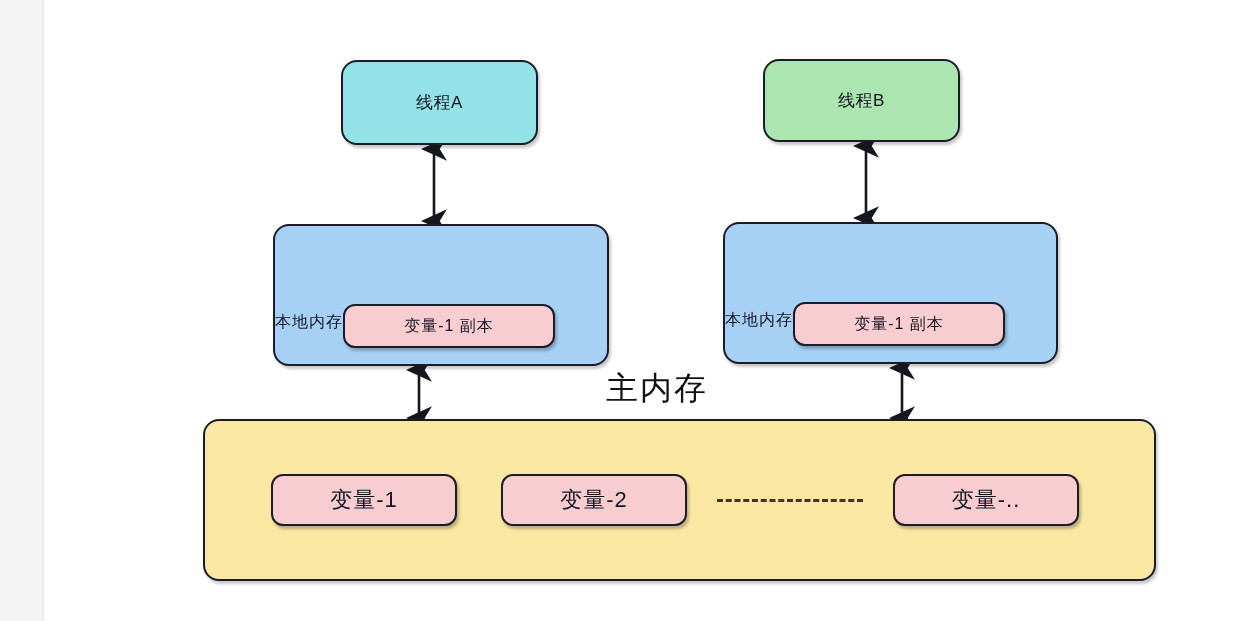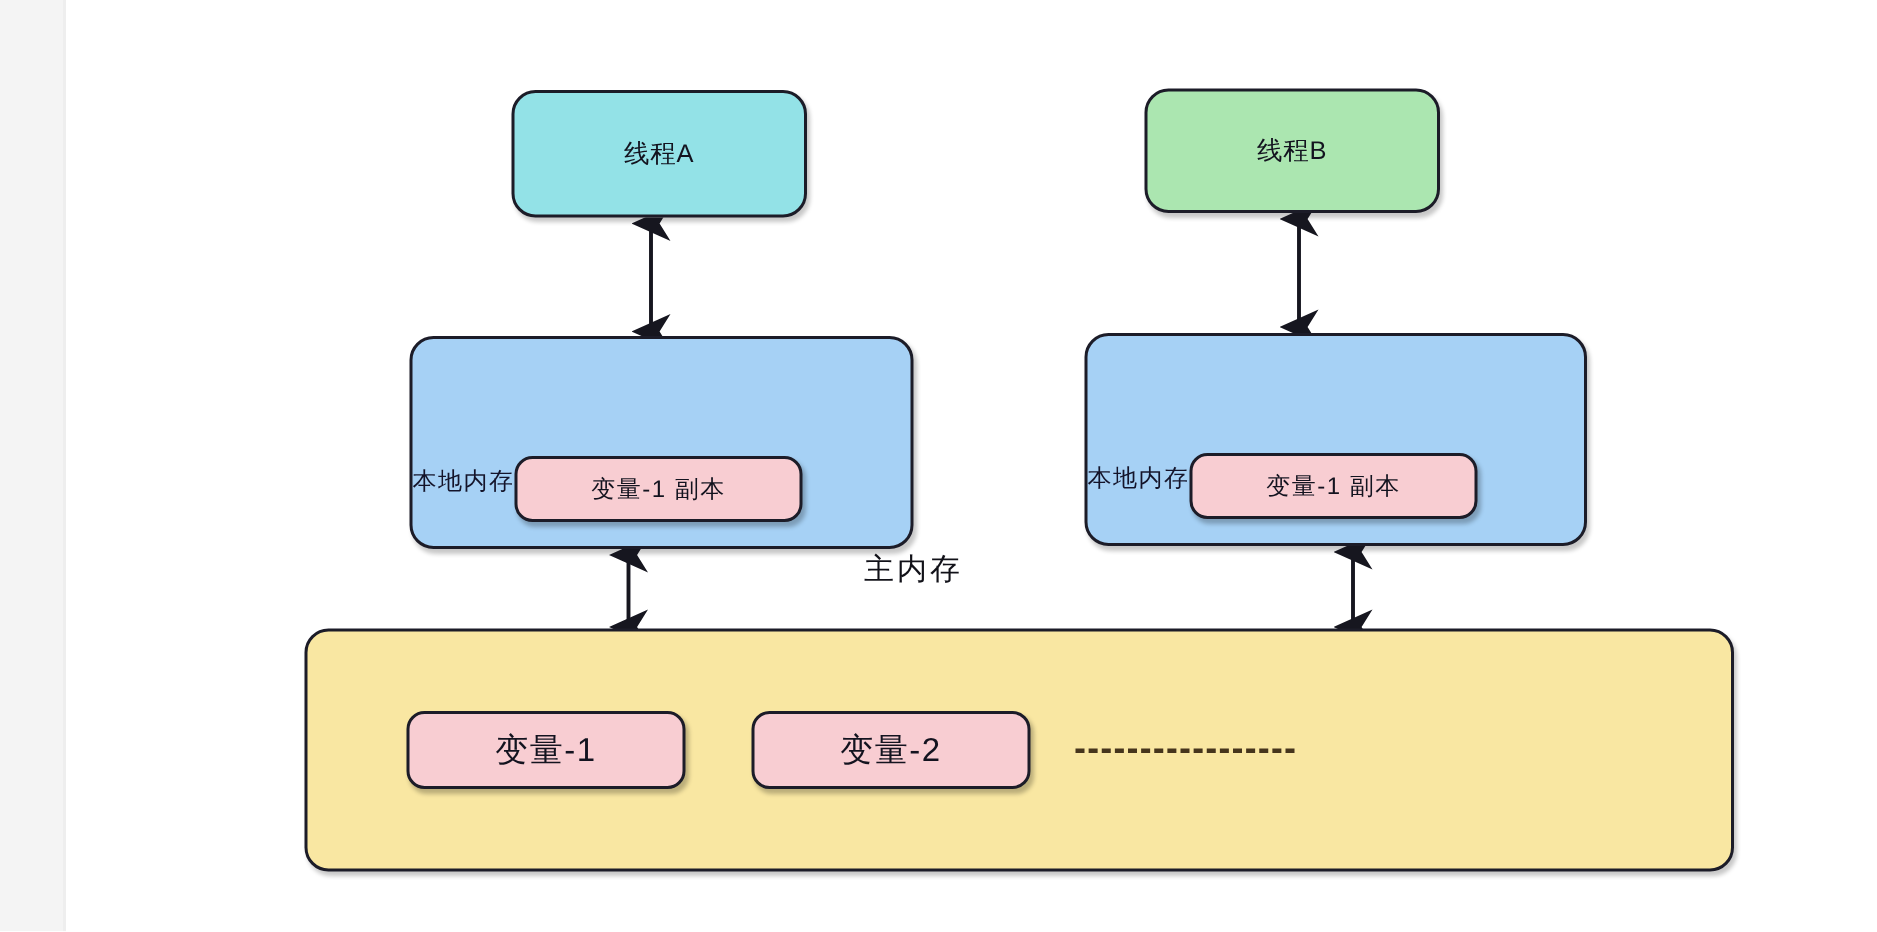--- a/index.html
+++ b/index.html
@@ -88,32 +88,31 @@
     border-radius: 12px;
     display: flex;
     align-items: center;
     justify-content: center;
     box-shadow: 2px 3px 3px rgba(0,0,0,0.25);
     color: #13131f;
     font-size: 16px;
     letter-spacing: 1px;
     white-space: nowrap;
   }
-  .var-copy { width: 192px; height: 44px; }
+  .var-copy { width: 212px; height: 44px; }
 
   
   .main-mem-title {
     position: absolute;
-    left: 576px; top: 372px;
-    font-size: 20px;
+    left: 606px; top: 372px;
+    font-size: 32px;
     color: #111118;
     letter-spacing: 2px;
     line-height: 1;
     white-space: nowrap;
-    font-family: Liberation Mono, monospace;
   }
 
   
   .main-mem {
     left: 203px; top: 419px;
     width: 953px; height: 162px;
     background: #f9e7a2;
     border-radius: 16px;
     justify-content: flex-start;
     align-items: center;
@@ -188,15 +187,16 @@
   <svg class="arrow" style="left:882px; top:364px;" width="40" height="58" viewBox="0 0 40 58">
     <line x1="20" y1="54" x2="20" y2="4" stroke="#16161f" stroke-width="2.6" marker-start="url(#ah-dn)" marker-end="url(#ah-up)"></line>
   </svg>
 
   <div class="main-mem-title">主内存</div>
 
   <div class="box main-mem">
     <span class="var-chip main-var v1">变量-1</span>
     <span class="var-chip main-var v2">变量-2</span>
     <span class="dash-line"></span>
+    <span class="var-chip main-var v3">变量-..</span>
   </div>
 
 </div>
 
 </body></html>

